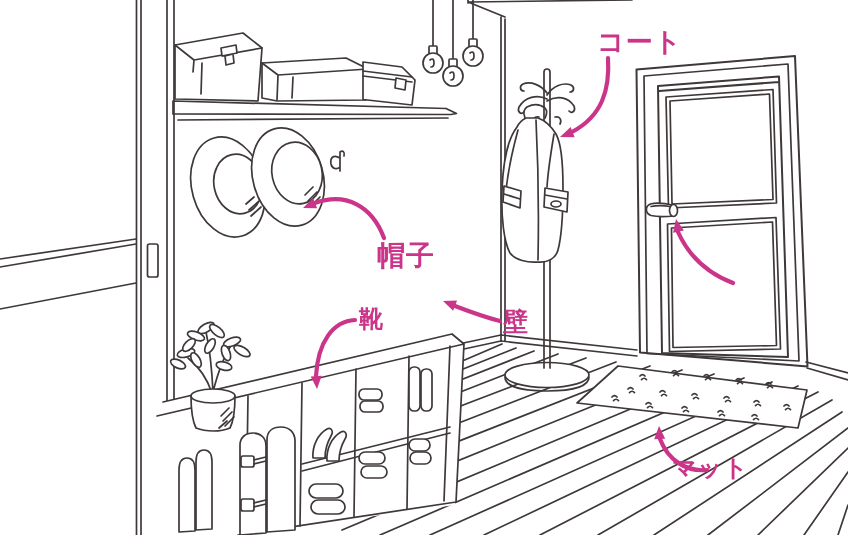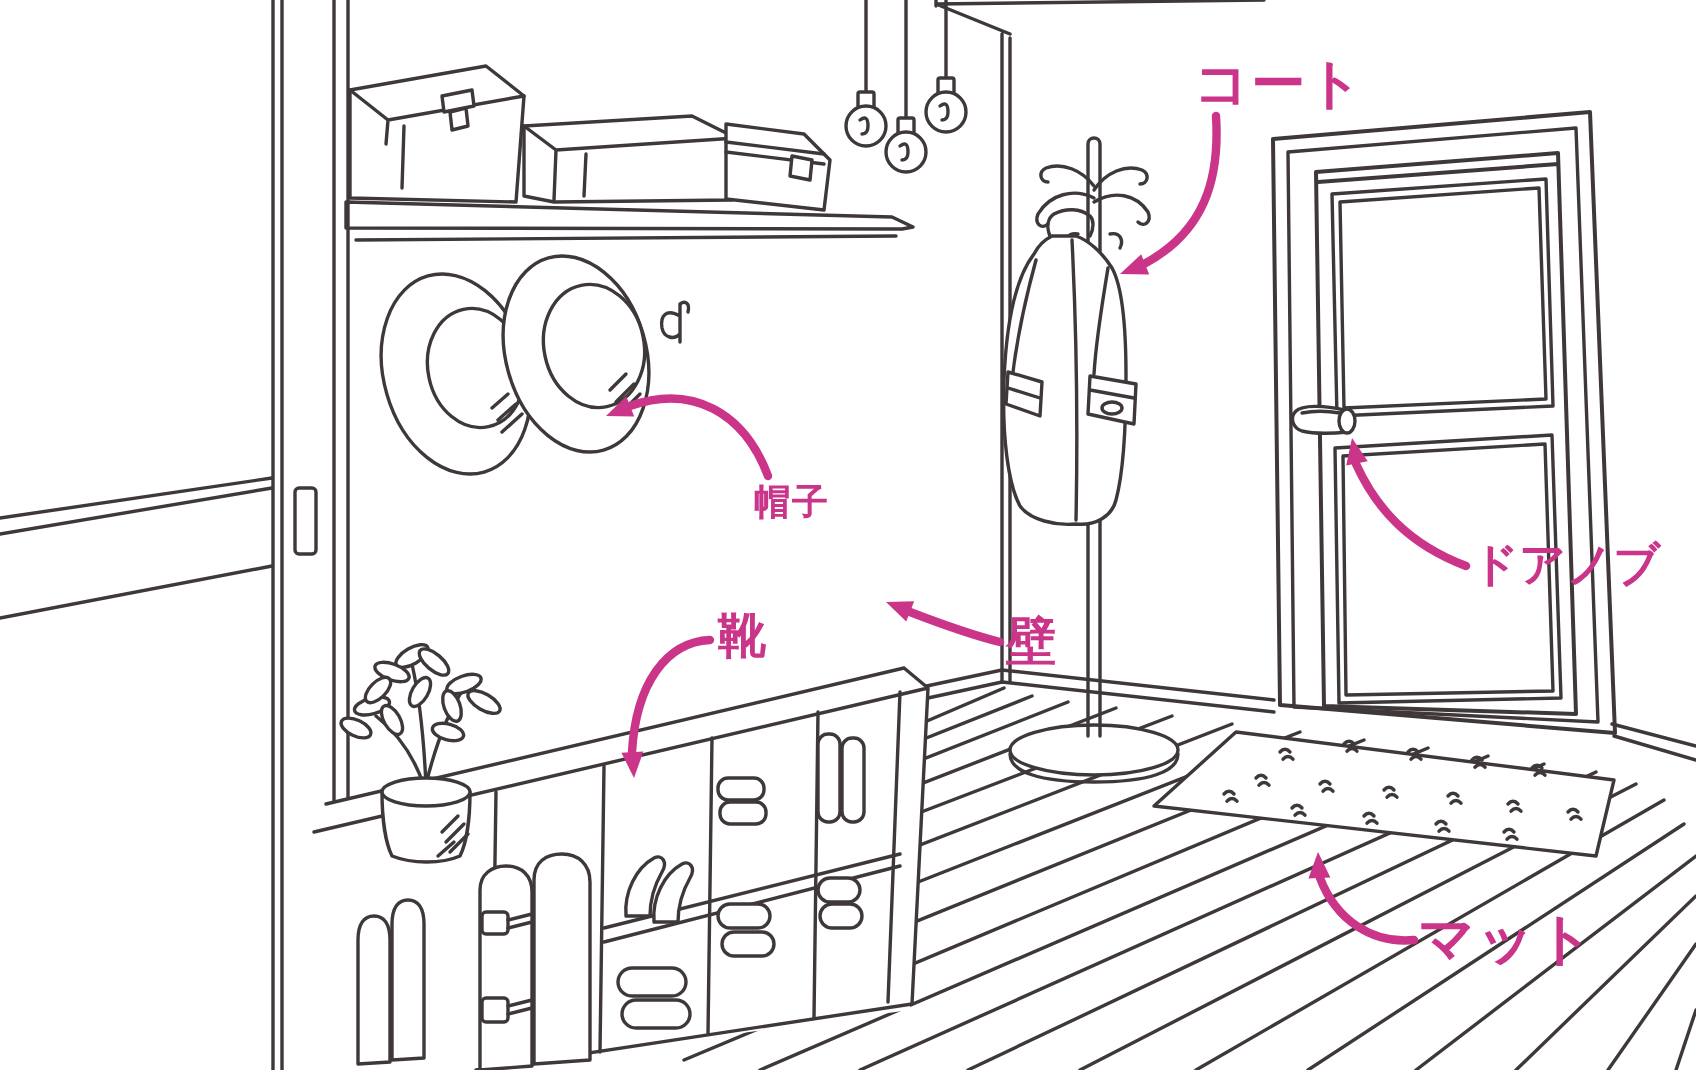--- a/index.html
+++ b/index.html
@@ -8,25 +8,25 @@
          font-family:Liberation Sans, sans-serif;}
   svg{position:absolute;left:0;top:0;}
   .ln{fill:none;stroke:var(--line);stroke-width:1.7;stroke-linecap:round;stroke-linejoin:round;}
   .fw{fill:#fff;stroke:var(--line);stroke-width:1.7;stroke-linecap:round;stroke-linejoin:round;}
   .solid{fill:#fff;stroke:none;}
   .arrow{fill:none;stroke:var(--accent);stroke-width:4.2;stroke-linecap:round;}
   .ahead{fill:var(--accent);stroke:none;}
   .lbl{position:absolute;font-weight:800;color:var(--accent);line-height:1;white-space:nowrap;
        letter-spacing:1px;}
   .lbl-coat{left:597px;top:29px;font-size:27px;}
-  .lbl-hat{left:377px;top:242px;font-size:18px;}
+  .lbl-hat{left:377px;top:242px;font-size:28px;}
   .lbl-shoes{left:359px;top:307px;font-size:24px;}
   .lbl-wall{left:503px;top:309px;font-size:25px;}
   .lbl-doorknob{left:736px;top:271px;font-size:23px;letter-spacing:0;}
-  .lbl-mat{left:709px;top:456px;font-size:28px;}
+  .lbl-mat{left:672px;top:456px;font-size:24px;}
 </style>
 </head>
 <body>
 
 <div class="stage">
 <svg width="848" height="535" viewBox="0 0 848 535">
   <defs>
     <path id="mk" class="ln" d="M0,0 c1.6,-1.8 3.4,-1.8 5,0 M1.5,3.6 c1.6,-1.8 3.4,-1.8 5,0"></path>
     <clipPath id="floorclip">
       <polygon points="430,352 502,342 640,354 806,366 848,377 848,535 236,535 455,505 462,344"></polygon>
@@ -235,15 +235,14 @@
           <path class="arrow" d="M707,470 C686,472 668,460 660,439"></path>
           <polygon class="ahead" points="659,426 654.2,439.3 665.2,438.7"></polygon>
         </g>
   </g>
 </svg>
 
 <span class="lbl lbl-coat">コート</span>
 <span class="lbl lbl-hat">帽子</span>
 <span class="lbl lbl-shoes">靴</span>
 <span class="lbl lbl-wall">壁</span>
-<span class="lbl lbl-doorknob">ドアノブ</span>
 <span class="lbl lbl-mat">マット</span>
 </div>
 
 </body></html>

